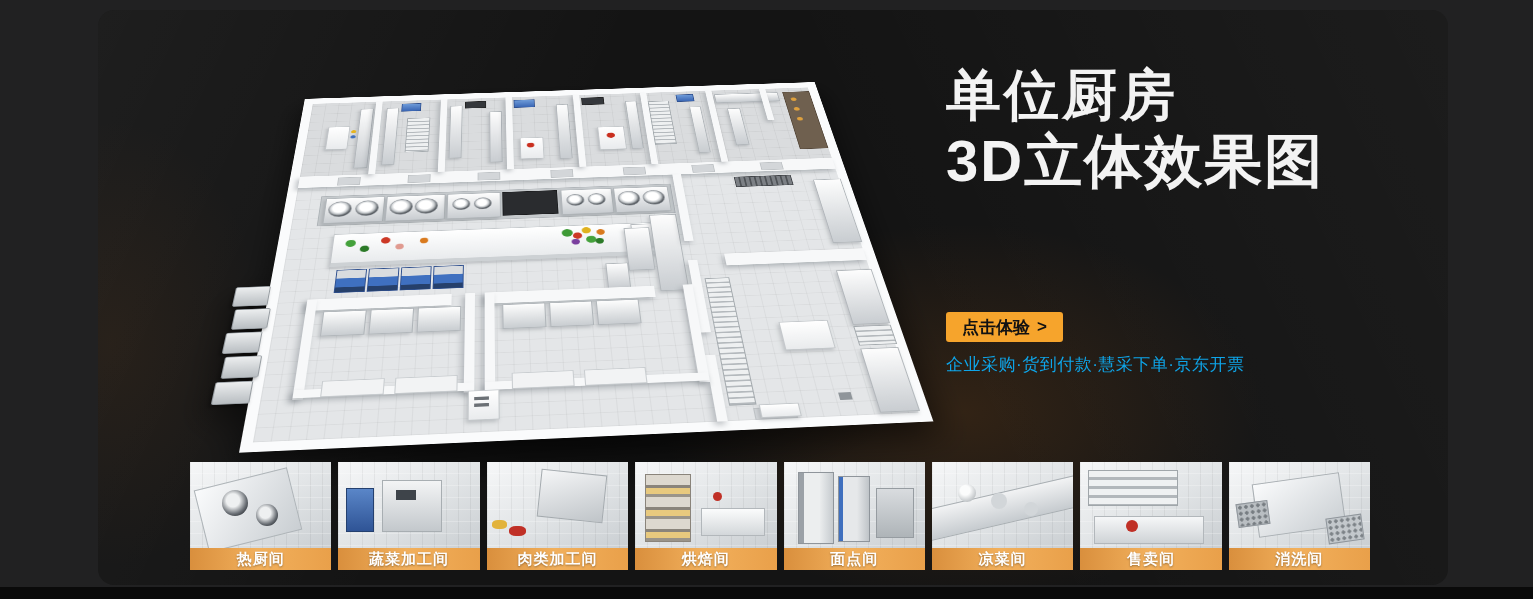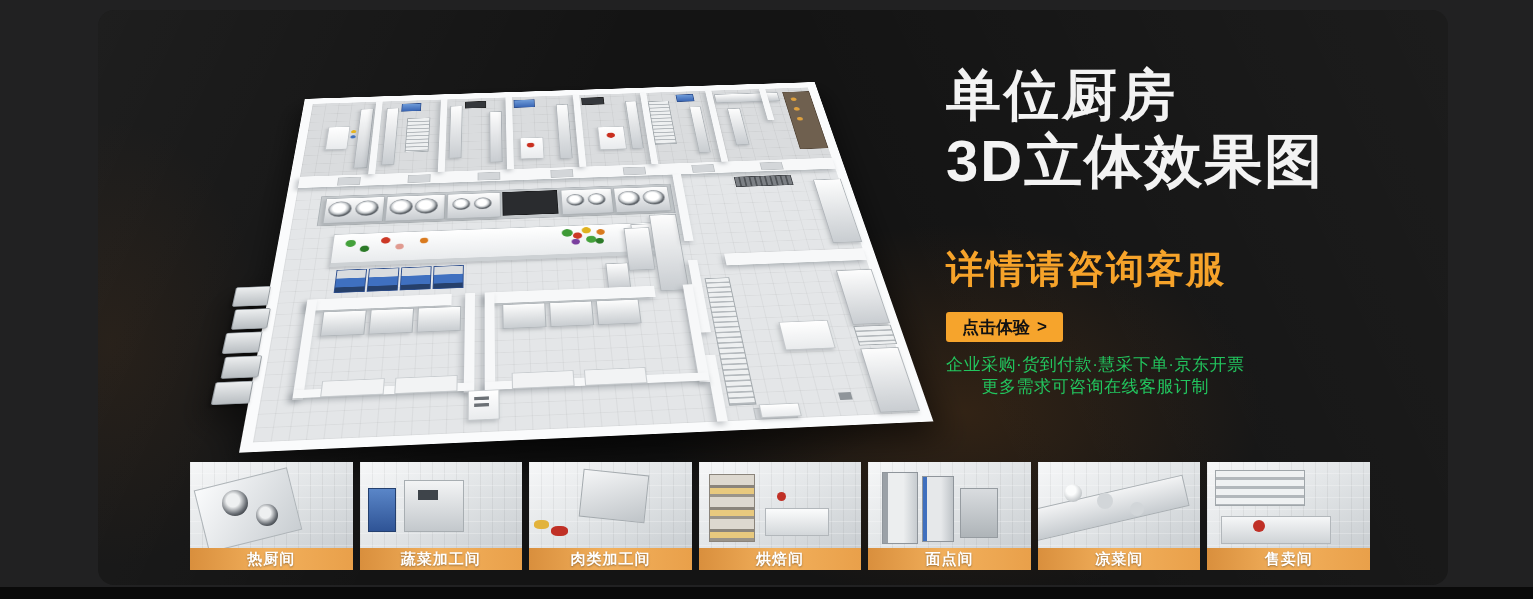--- a/index.html
+++ b/index.html
@@ -18,22 +18,22 @@
   
   .t1{position:absolute;left:848px;top:58px;font-size:55px;font-weight:800;color:#f3f3f3;
       letter-spacing:3px;line-height:1;white-space:nowrap;}
   .t2{position:absolute;left:848px;top:122px;font-size:58px;font-weight:800;color:#f3f3f3;
       letter-spacing:2px;line-height:1;white-space:nowrap;}
   .subtitle{position:absolute;left:848px;top:240px;font-size:38px;font-weight:800;color:#F6A32A;
       letter-spacing:2px;line-height:1;white-space:nowrap;}
   .cta{position:absolute;left:848px;top:302px;height:30px;padding:0 16px;background:#F6A42C;
       border:none;border-radius:3px;display:flex;align-items:center;gap:7px;cursor:pointer;
       font-size:17px;font-weight:700;color:#121212;font-family:inherit;}
-  .info{position:absolute;left:848px;top:344px;font-size:17px;line-height:22px;color:#22c55e;
-      letter-spacing:0.5px;white-space:nowrap;text-align:center;}
+  .info{position:absolute;left:848px;top:344px;font-size:17px;line-height:22px;color:#0ea5e9;
+      letter-spacing:0.5px;white-space:nowrap;}
 
   
   .shadow-ellipse{position:absolute;left:115px;top:338px;width:705px;height:155px;
       background:radial-gradient(ellipse at 50% 45%, rgba(0,0,0,0.6) 0%, rgba(0,0,0,0) 65%);}
   .scene{position:absolute;left:118px;top:4px;width:716px;height:446px;}
   .plan{position:absolute;left:38px;top:-47px;width:640px;height:540px;box-sizing:border-box;
       border:11px solid #fafbfc;background:#e4e6e8;
       background-image:repeating-linear-gradient(0deg, rgba(0,0,0,0.045) 0 1px, transparent 1px 16px),
                        repeating-linear-gradient(90deg, rgba(0,0,0,0.045) 0 1px, transparent 1px 16px);
       transform:perspective(1180px) rotateX(47deg) rotateZ(-3.2deg) scale(0.92);
@@ -275,28 +275,26 @@
         <i class="cart" style="left:-46px;top:316px;width:34px;height:26px;"></i>
         <i class="cart" style="left:-42px;top:348px;width:34px;height:26px;"></i>
         <i class="cart" style="left:-46px;top:380px;width:34px;height:26px;"></i>
         <i class="cart" style="left:-42px;top:412px;width:34px;height:26px;"></i>
         <i class="cart" style="left:-46px;top:444px;width:34px;height:26px;"></i>
       </div>
     </div>
 
     <div class="t1">单位厨房</div>
     <div class="t2">3D立体效果图</div>
-    <div class="subtitle">详情请咨询客服</div>
     <button class="cta">
       <span>点击体验</span>
       <span>&gt;</span>
     </button>
     <div class="info">
       <div>企业采购·货到付款·慧采下单·京东开票</div>
-      <div>更多需求可咨询在线客服订制</div>
     </div>
 
     <div class="thumbs">
       <div class="thumb">
         <div class="art">
             <i class="a1"></i>
             <i class="a2"></i>
             <i class="a3"></i>
           </div>
         <div class="thumb-label">热厨间</div>
@@ -341,17 +339,25 @@
           </div>
         <div class="thumb-label">凉菜间</div>
       </div>
       <div class="thumb">
         <div class="art">
             <i class="a1"></i>
             <i class="a2"></i>
             <i class="a3"></i>
           </div>
         <div class="thumb-label">售卖间</div>
+      </div>
+      <div class="thumb">
+        <div class="art">
+            <i class="a1"></i>
+            <i class="a2"></i>
+            <i class="a3"></i>
+          </div>
+        <div class="thumb-label">消洗间</div>
       </div>
     </div>
   </div>
   <div class="footer-strip"></div>
 </div>
 
 </body></html>

